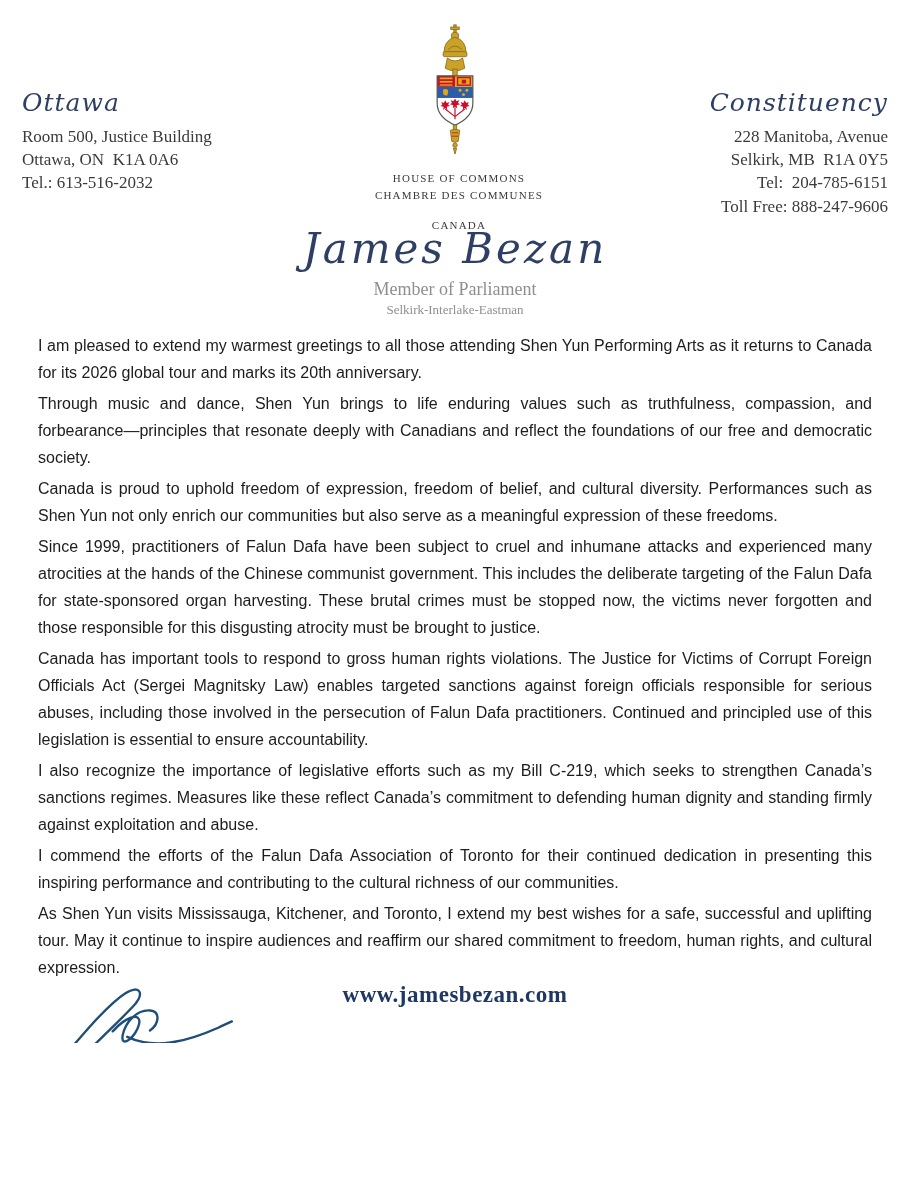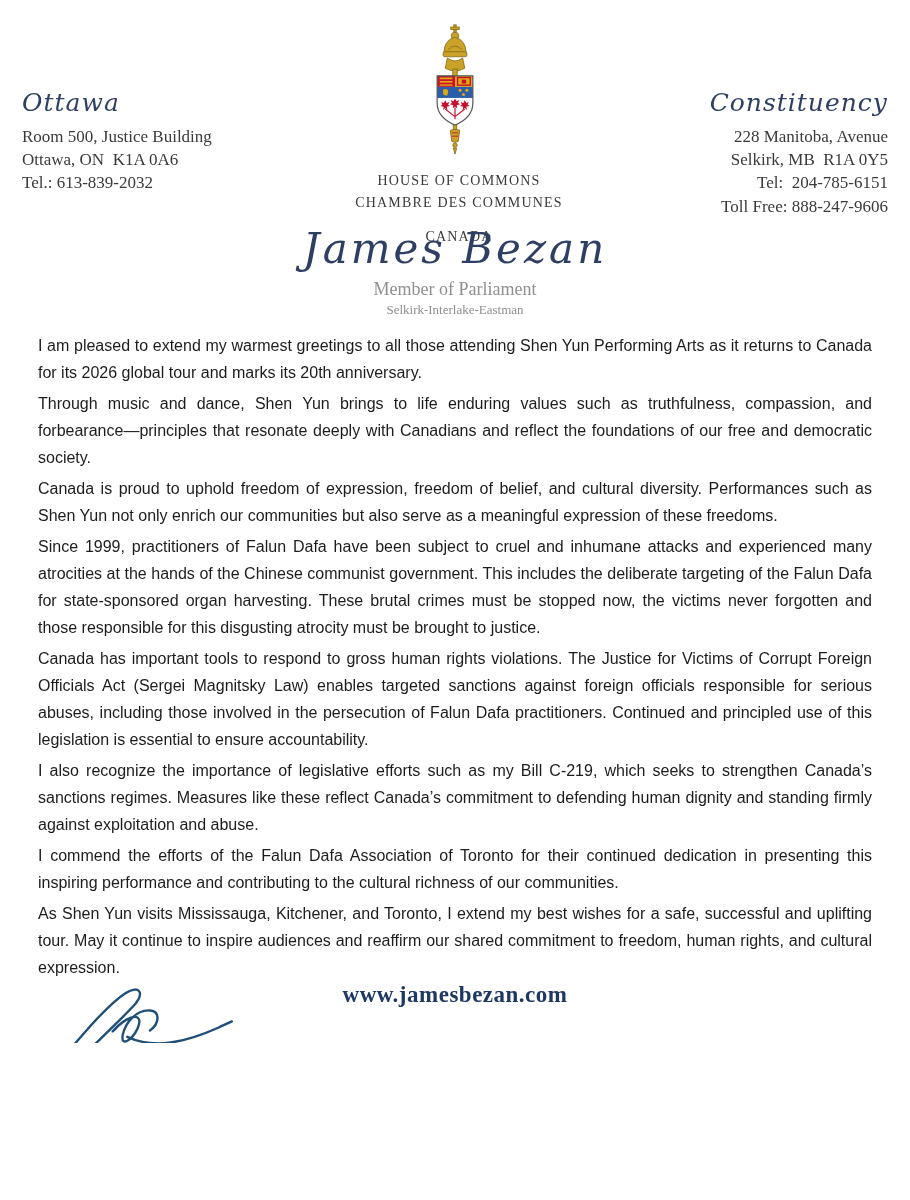--- a/index.html
+++ b/index.html
@@ -16,21 +16,21 @@
     display:block; font-family:"DejaVu Serif", serif; font-style:italic;
     font-size:25px; color:#2e3f63; letter-spacing:1px; margin-bottom:4px;
   }
   .addr .line { white-space:pre-wrap; }
   .addr-left  { left:22px;  text-align:left; }
   .addr-right { right:22px; text-align:right; }
 
   
   .crest-wrap { position:absolute; left:0; right:0; top:24px; text-align:center; }
   .crest-svg { display:inline-block; }
-  .hoc-lines { margin-top:6px; font-size:14px; letter-spacing:1.2px; color:#3a3a3a; line-height:1.55;padding-left:8px; }
+  .hoc-lines { margin-top:6px; font-size:11px; letter-spacing:1.2px; color:#3a3a3a; line-height:1.55;padding-left:8px; }
   .hoc-lines .canada { margin-top:13px; }
 
   
   .name-block { position:absolute; left:0; right:0; top:226px; text-align:center; }
   .member-name {
     font-family:"DejaVu Serif", serif; font-style:italic;
     font-size:42px; color:#2e3f63; letter-spacing:3px; line-height:1.1;
   }
   .member-title { margin-top:7px; font-size:18px; color:#8f8f8f; }
   .riding { margin-top:2px; font-size:13px; color:#8f8f8f; }
@@ -59,21 +59,21 @@
 </style>
 </head>
 <body>
 
 <div class="page">
 
   <div class="addr addr-left">
     <span class="script-title">Ottawa</span>
     <div class="line">Room 500, Justice Building</div>
     <div class="line">Ottawa, ON  K1A 0A6</div>
-    <div class="line">Tel.: 613-839-2032</div>
+    <div class="line">Tel.: 613-516-2032</div>
   </div>
 
   <div class="addr addr-right">
     <span class="script-title">Constituency</span>
     <div class="line">228 Manitoba, Avenue</div>
     <div class="line">Selkirk, MB  R1A 0Y5</div>
     <div class="line">Tel:  204-785-6151</div>
     <div class="line">Toll Free: 888-247-9606</div>
   </div>
 

